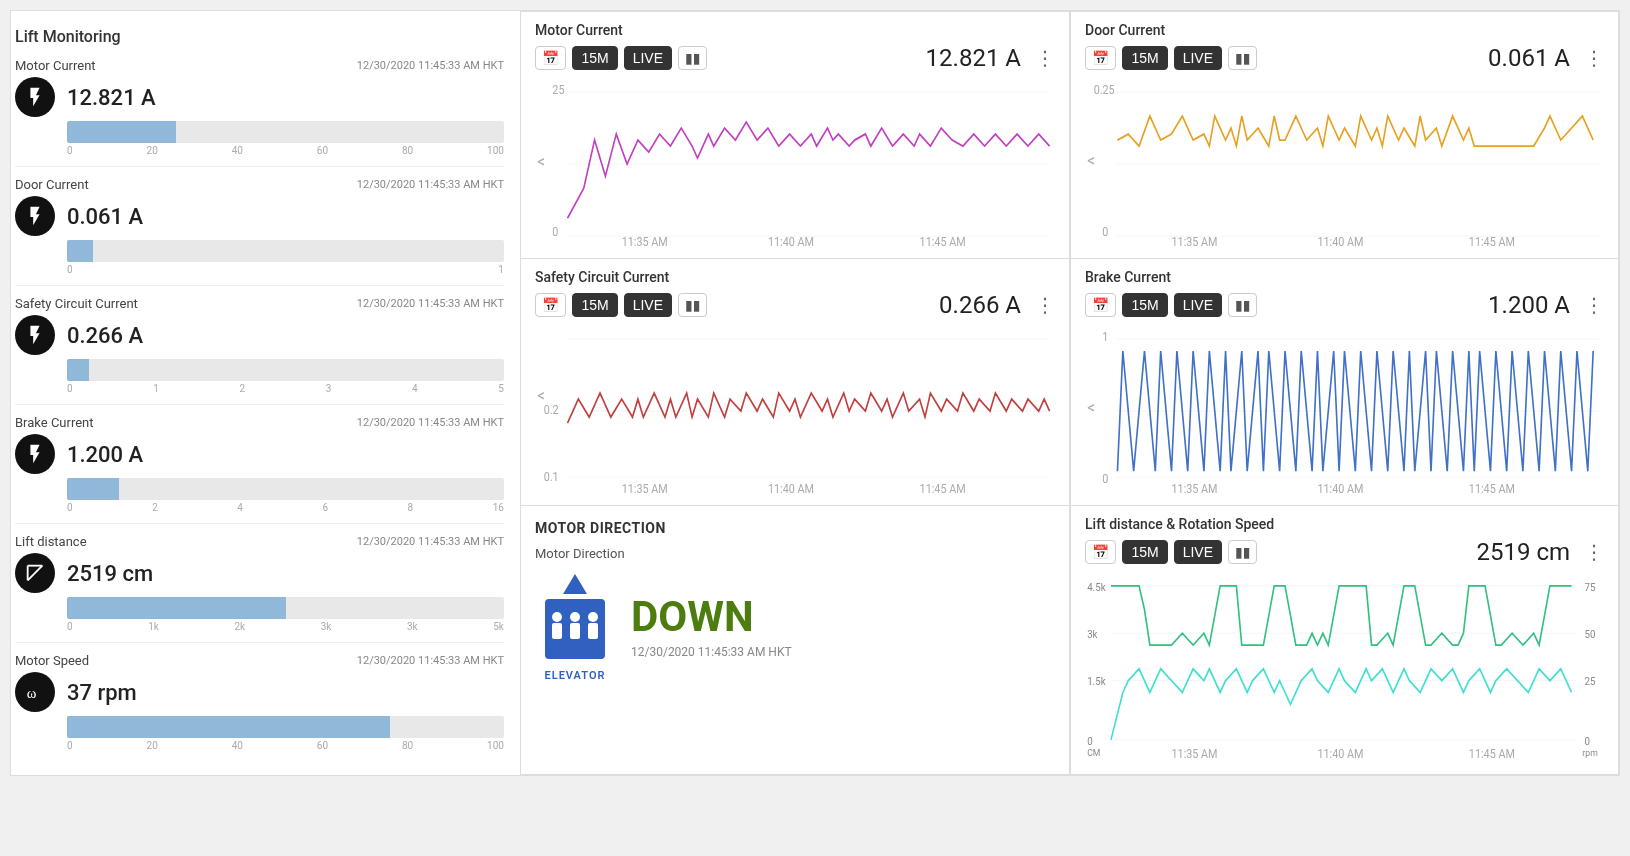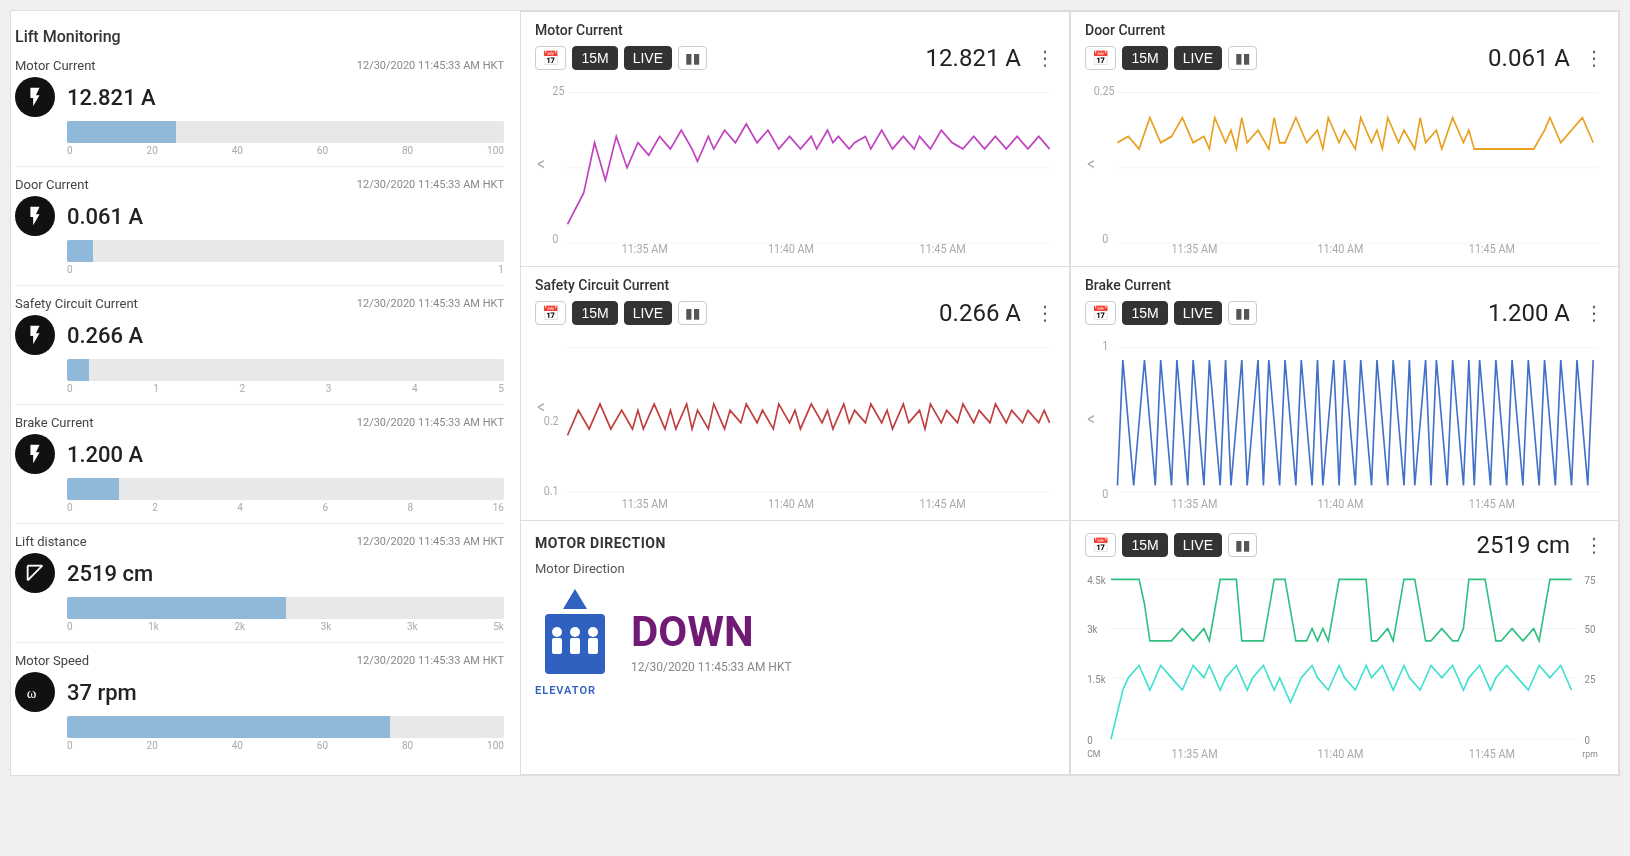--- a/index.html
+++ b/index.html
@@ -193,26 +193,26 @@
       margin-bottom: 8px;
     }
     .motor-direction-content {
       display: flex;
       align-items: center;
       gap: 16px;
     }
     .elevator-icon-container {
       display: flex;
       flex-direction: column;
-      align-items: flex-start;
+      align-items: center;
     }
     .direction-text {
       font-size: 42px;
       font-weight: 700;
-      color: #701a75;
+      color: #4d7c0f;
     }
     .direction-timestamp {
       font-size: 12px;
       color: #888;
       margin-top: 4px;
     }
 
     
     .y-axis-label {
       font-size: 10px;
@@ -540,20 +540,21 @@
         <span style="font-size:11px; color:#3060c0; font-weight:600; letter-spacing:1px;">ELEVATOR</span>
       </div>
       <div>
         <div class="direction-text">DOWN</div>
         <div class="direction-timestamp">12/30/2020 11:45:33 AM HKT</div>
       </div>
     </div>
   </div>
 
   <div class="chart-panel" style="border-top:none;">
+    <div class="chart-panel-title">Lift distance &amp; Rotation Speed</div>
     <div class="chart-toolbar">
       <button class="toolbar-icon-btn">📅</button>
       <button class="toolbar-btn active">15M</button>
       <button class="toolbar-btn active">LIVE</button>
       <button class="toolbar-icon-btn">▮▮</button>
       <span class="chart-value-large">2519 cm</span>
       <span class="chart-more">⋮</span>
     </div>
     <div class="chart-area" style="min-height:160px;">
       <svg class="chart-svg" viewBox="0 0 480 160" preserveAspectRatio="none">

